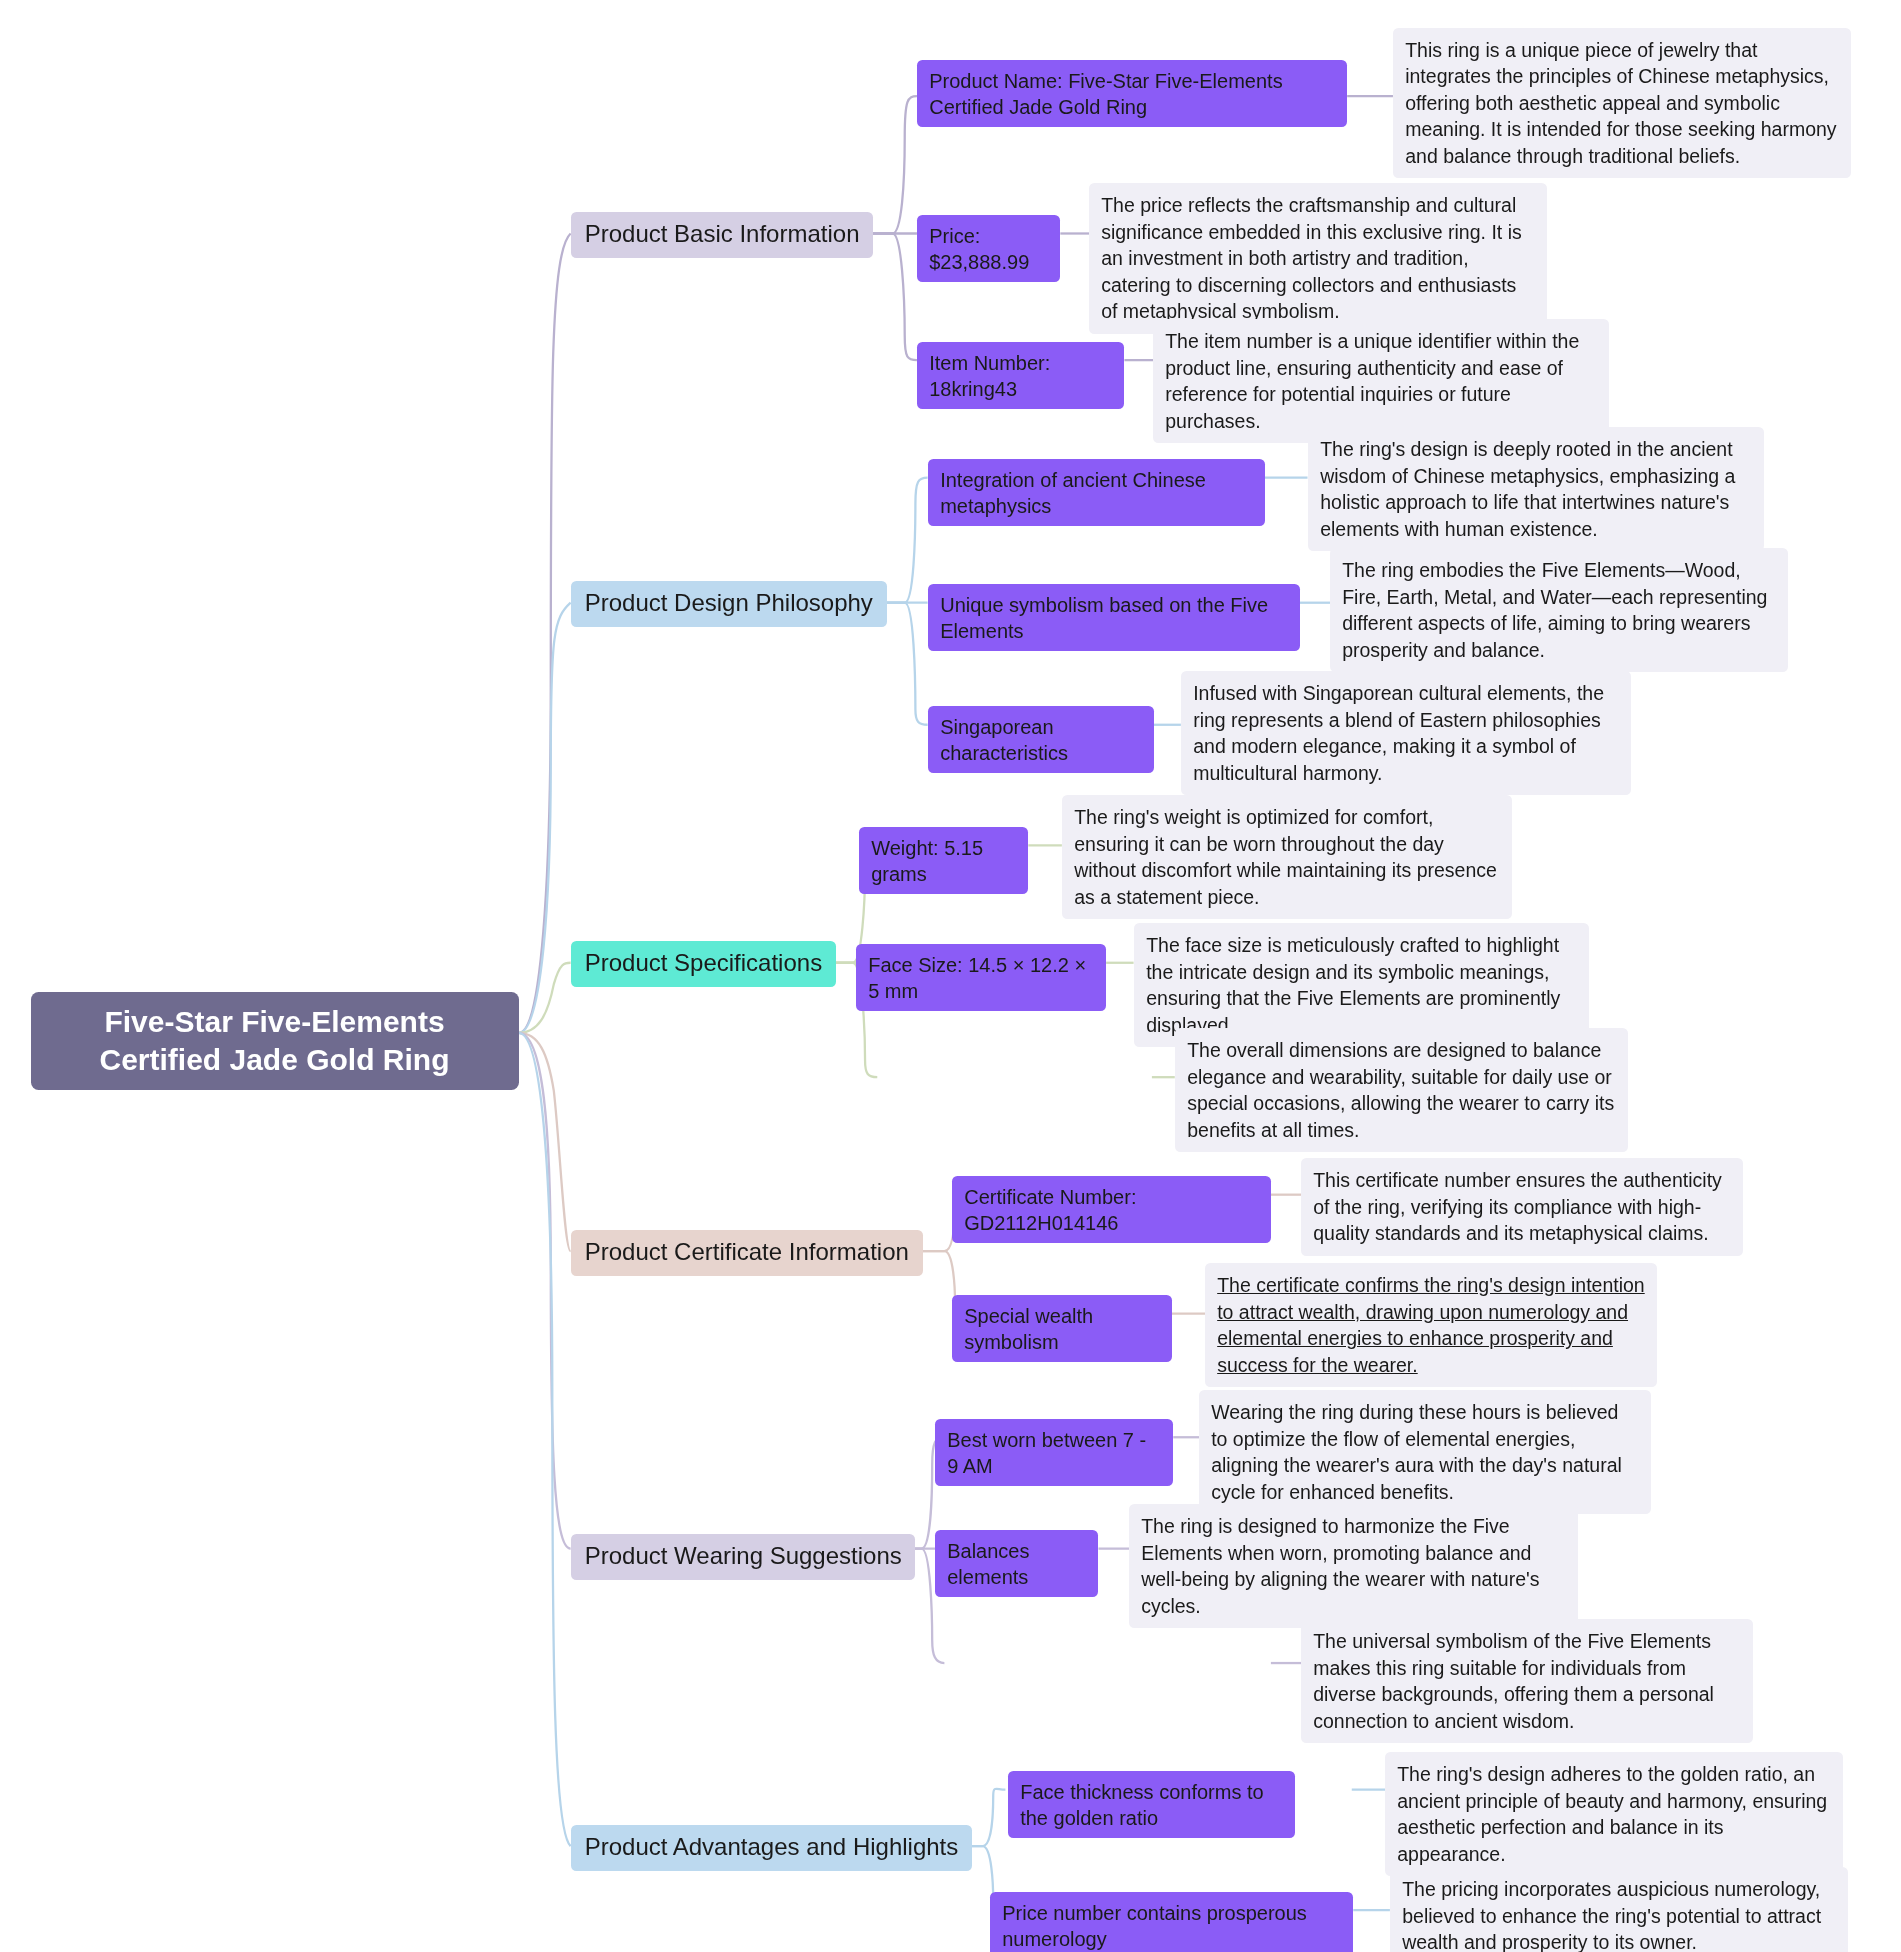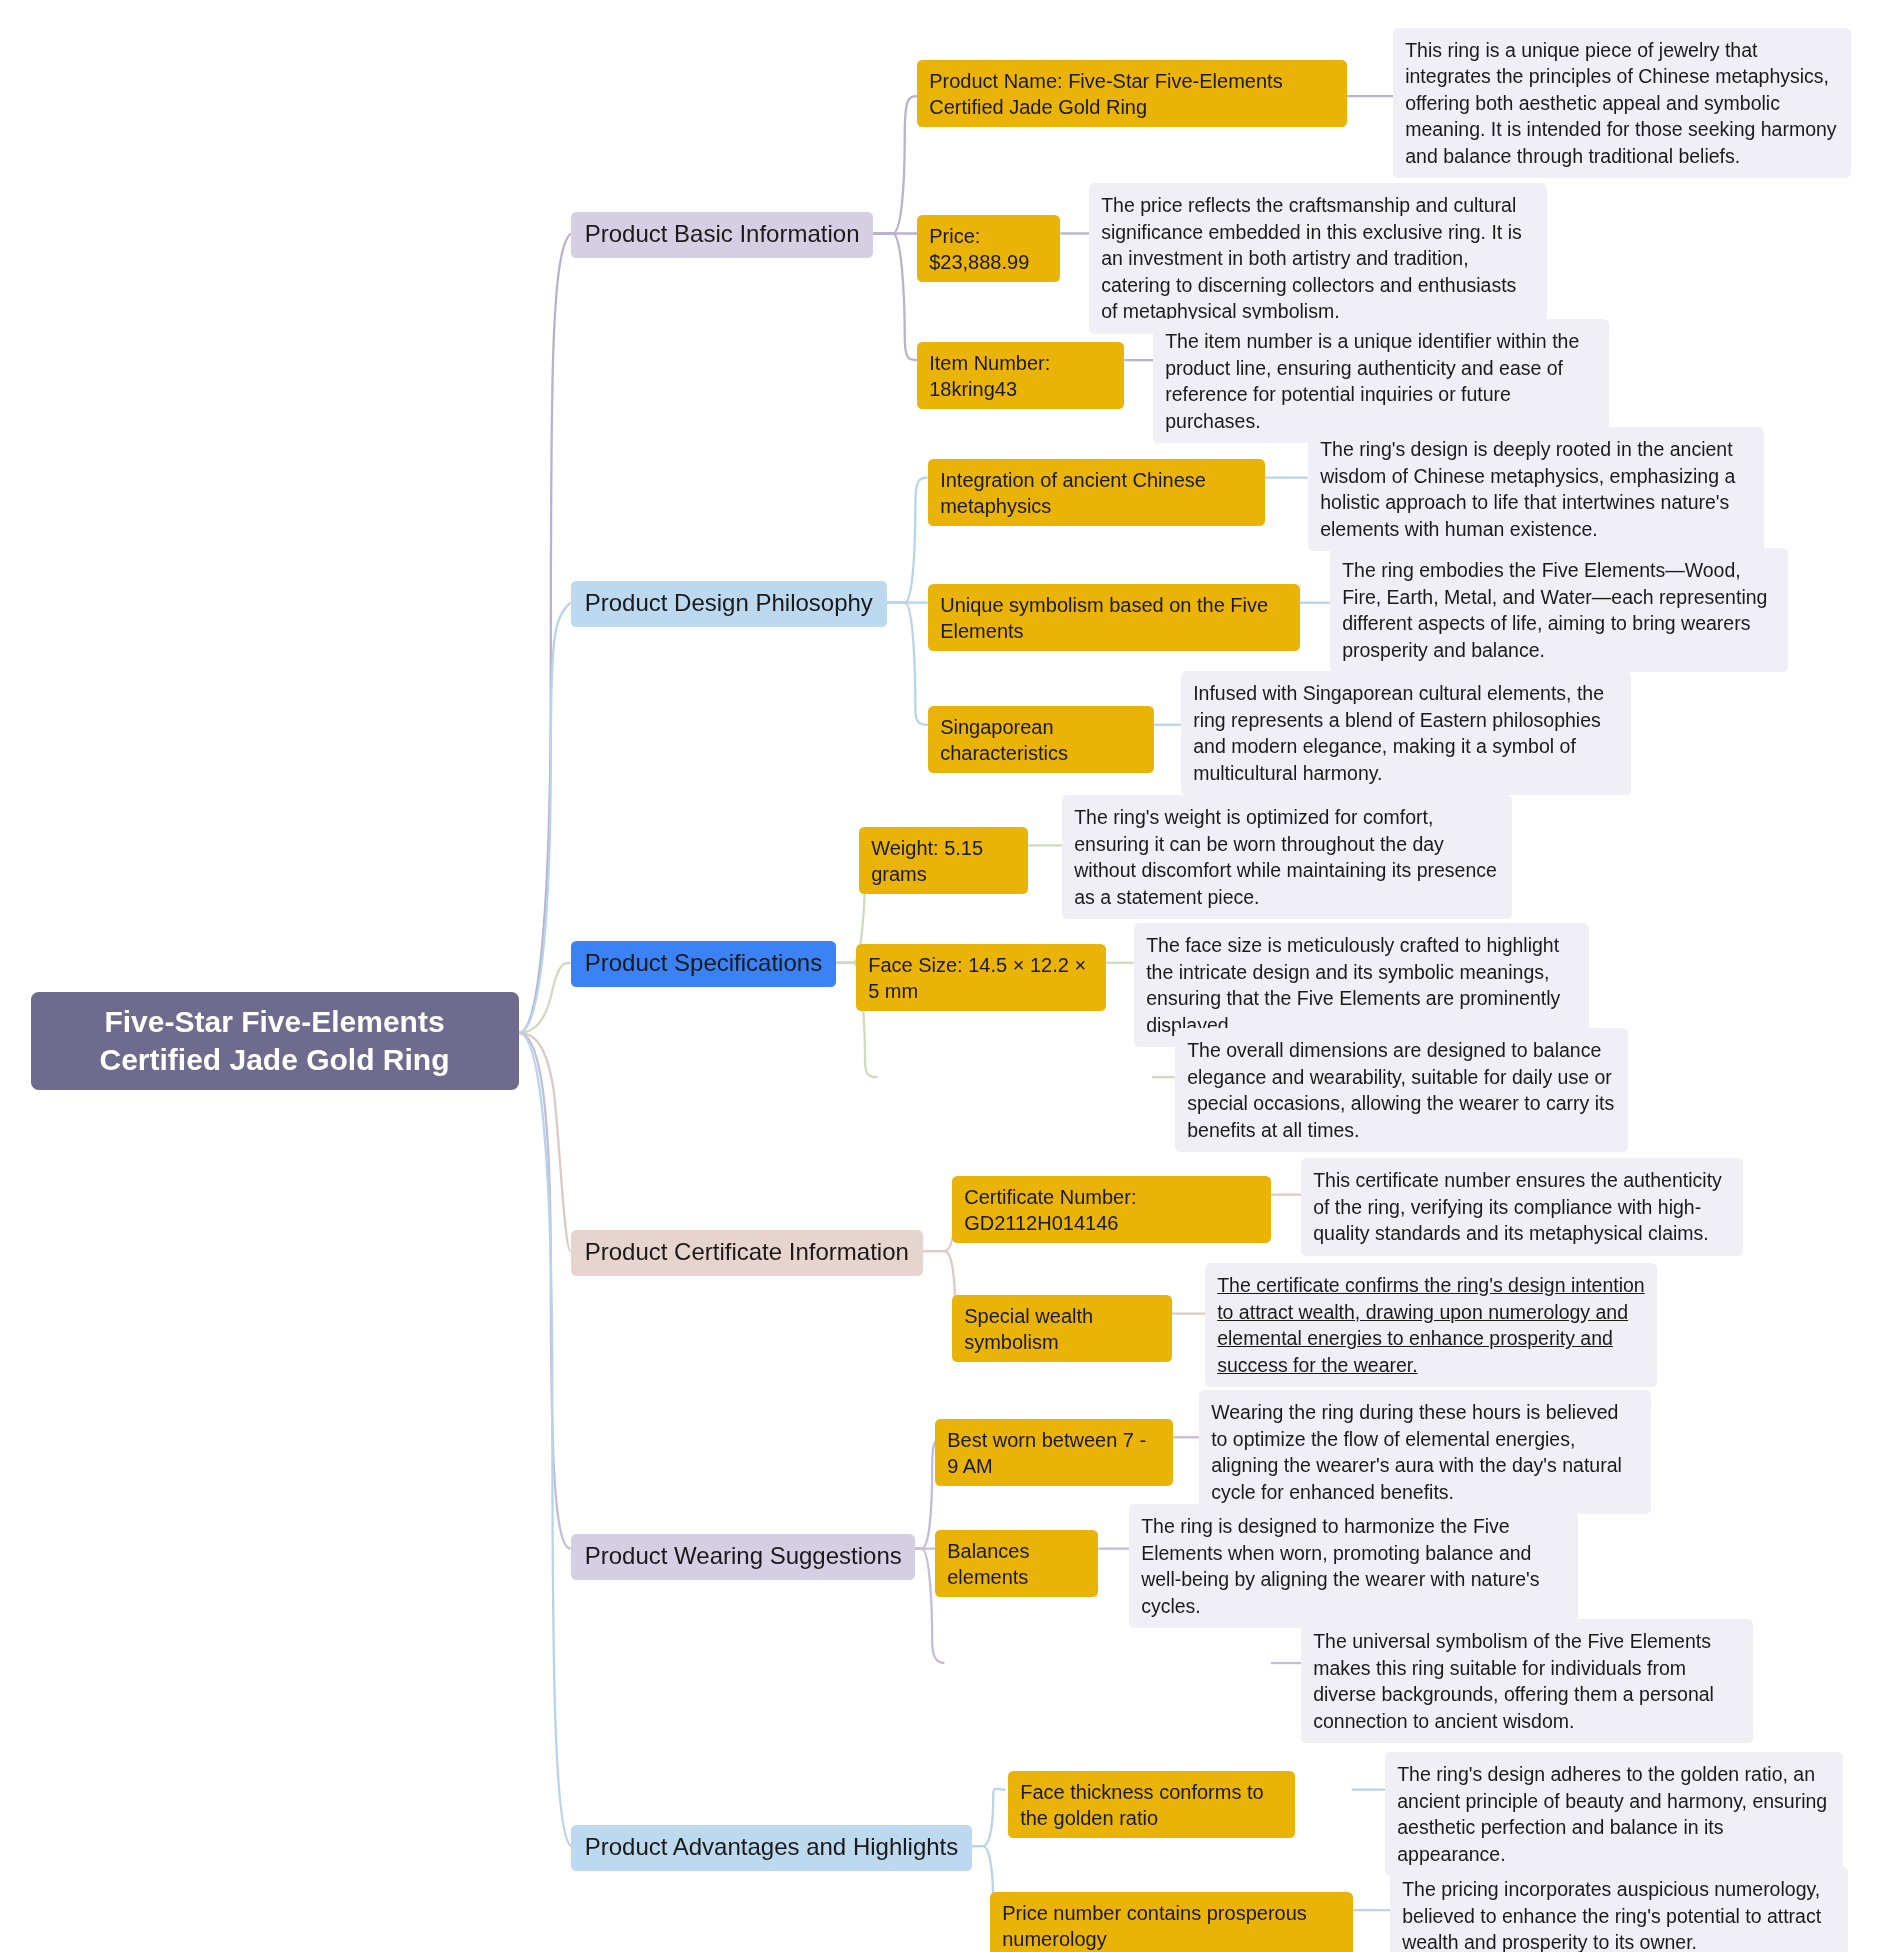--- a/index.html
+++ b/index.html
@@ -56,21 +56,21 @@
     border-radius: 5.3px;
     font-size: 24px;
     color: #1a1a1a;
     padding: 8.4px 13.7px;
     line-height: 1.2;
     white-space: nowrap;
   }
 
   
   .topic-node {
-    background: #eab308;
+    background: #8b5cf6;
     border-radius: 5.3px;
     font-size: 20px;
     color: #1a1a1a;
     padding: 7.6px 12.2px;
     line-height: 1.3;
   }
 
   
   .desc-node {
     background: #f0eff6;
@@ -161,21 +161,21 @@
 
   <div class="node topic-node" style="left:928px; top:459px; width:337px;">Integration of ancient Chinese metaphysics</div>
   <div class="node desc-node" style="left:1308px; top:427px; width:456px;">The ring's design is deeply rooted in the ancient wisdom of Chinese metaphysics, emphasizing a holistic approach to life that intertwines nature's elements with human existence.</div>
 
   <div class="node topic-node" style="left:928px; top:584px; width:372px;">Unique symbolism based on the Five Elements</div>
   <div class="node desc-node" style="left:1330px; top:548px; width:458px;">The ring embodies the Five Elements—Wood, Fire, Earth, Metal, and Water—each representing different aspects of life, aiming to bring wearers prosperity and balance.</div>
 
   <div class="node topic-node" style="left:928px; top:706px; width:226px;">Singaporean characteristics</div>
   <div class="node desc-node" style="left:1181px; top:671px; width:450px;">Infused with Singaporean cultural elements, the ring represents a blend of Eastern philosophies and modern elegance, making it a symbol of multicultural harmony.</div>
 
-  <div class="node branch-node" style="left:571px; top:941px; background:#3b82f6;">Product Specifications</div>
+  <div class="node branch-node" style="left:571px; top:941px; background:#5eead4;">Product Specifications</div>
 
   <div class="node topic-node" style="left:859px; top:827px; width:169px;">Weight: 5.15 grams</div>
   <div class="node desc-node" style="left:1062px; top:795px; width:450px;">The ring's weight is optimized for comfort, ensuring it can be worn throughout the day without discomfort while maintaining its presence as a statement piece.</div>
 
   <div class="node topic-node" style="left:856px; top:944px; width:250px;">Face Size: 14.5 × 12.2 × 5 mm</div>
   <div class="node desc-node" style="left:1134px; top:923px; width:455px;">The face size is meticulously crafted to highlight the intricate design and its symbolic meanings, ensuring that the Five Elements are prominently displayed.</div>
 
   <div class="node desc-node" style="left:1175px; top:1028px; width:453px;">The overall dimensions are designed to balance elegance and wearability, suitable for daily use or special occasions, allowing the wearer to carry its benefits at all times.</div>
 
   <div class="node branch-node" style="left:571px; top:1230px; background:#e7d4ce;">Product Certificate Information</div>

